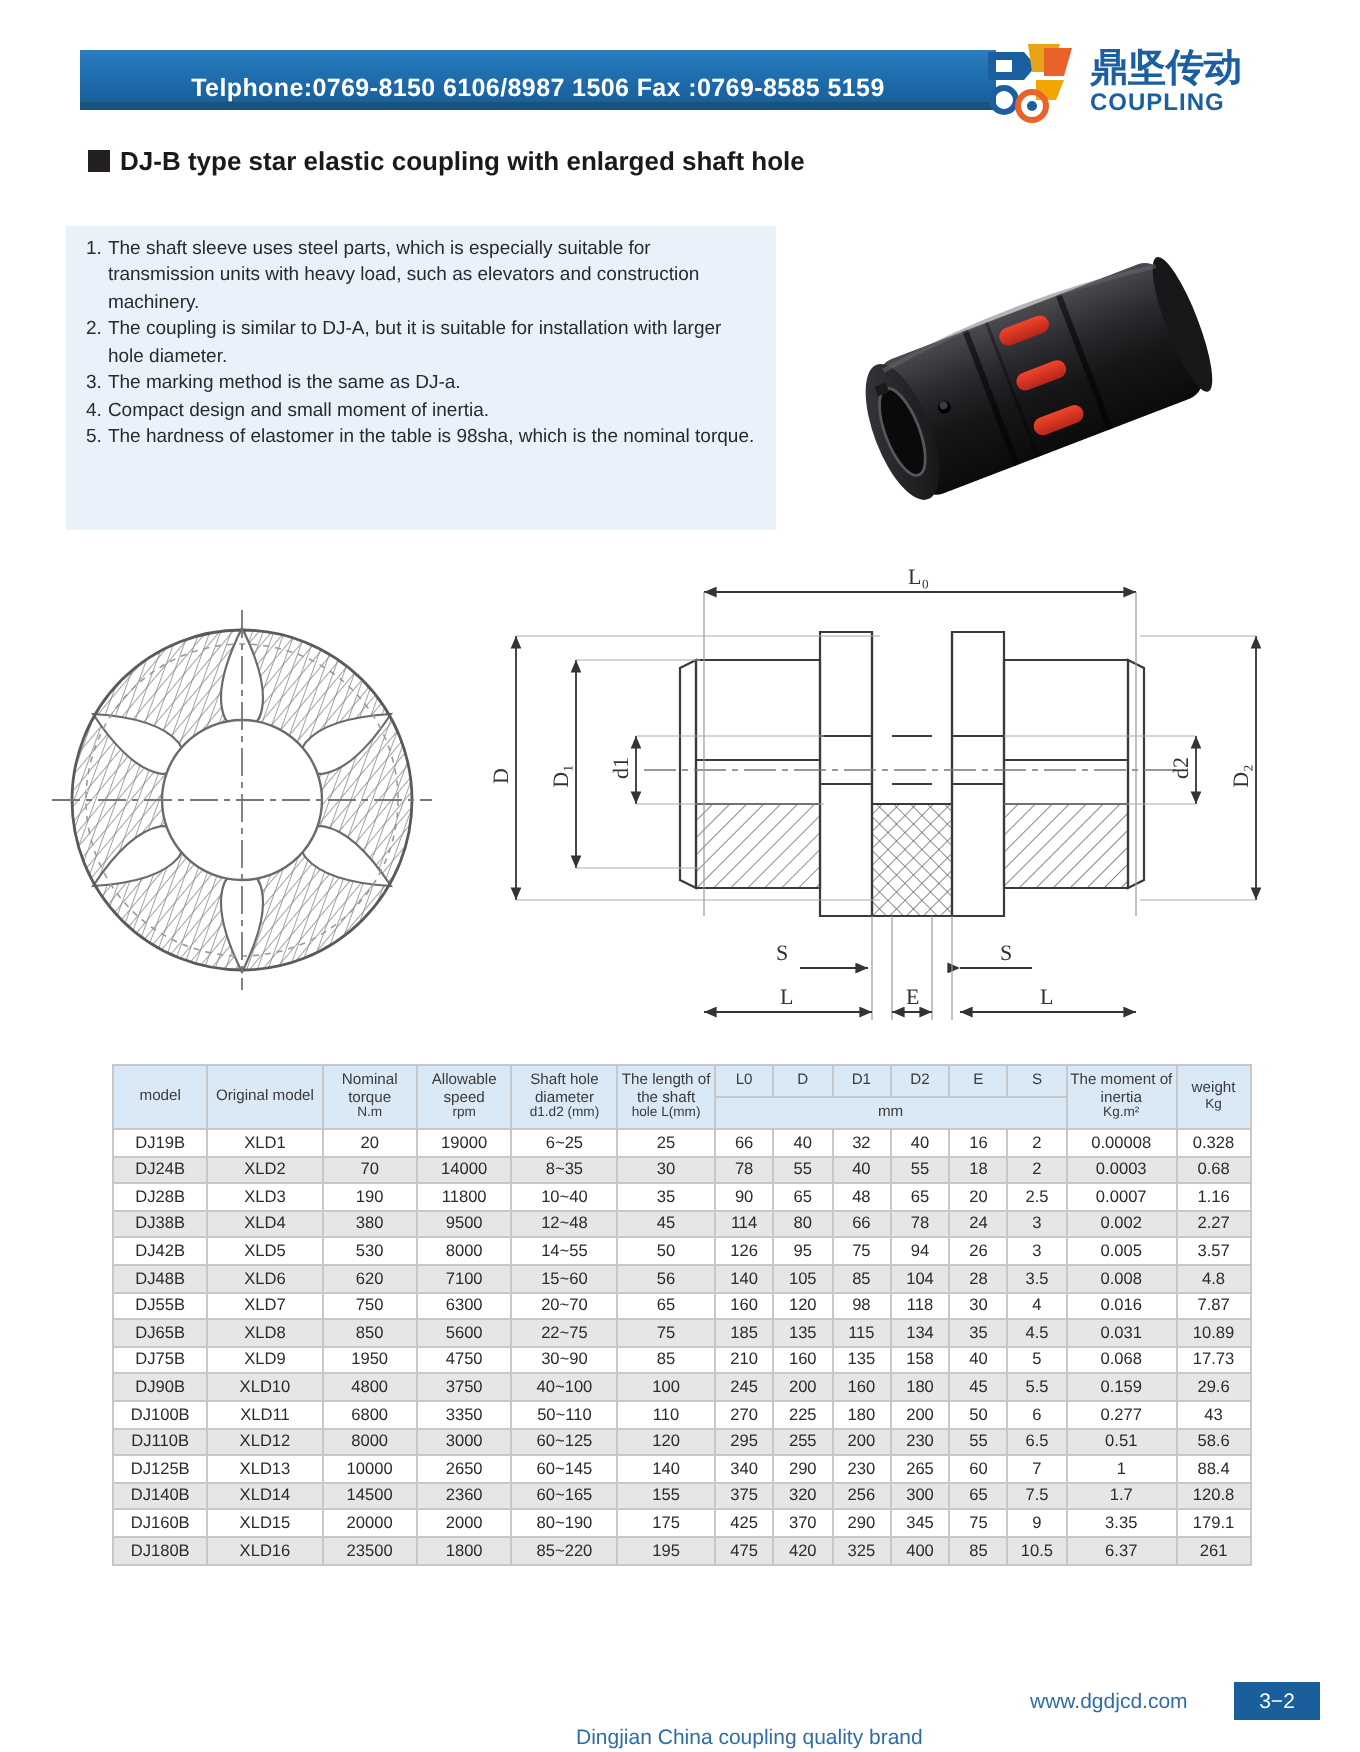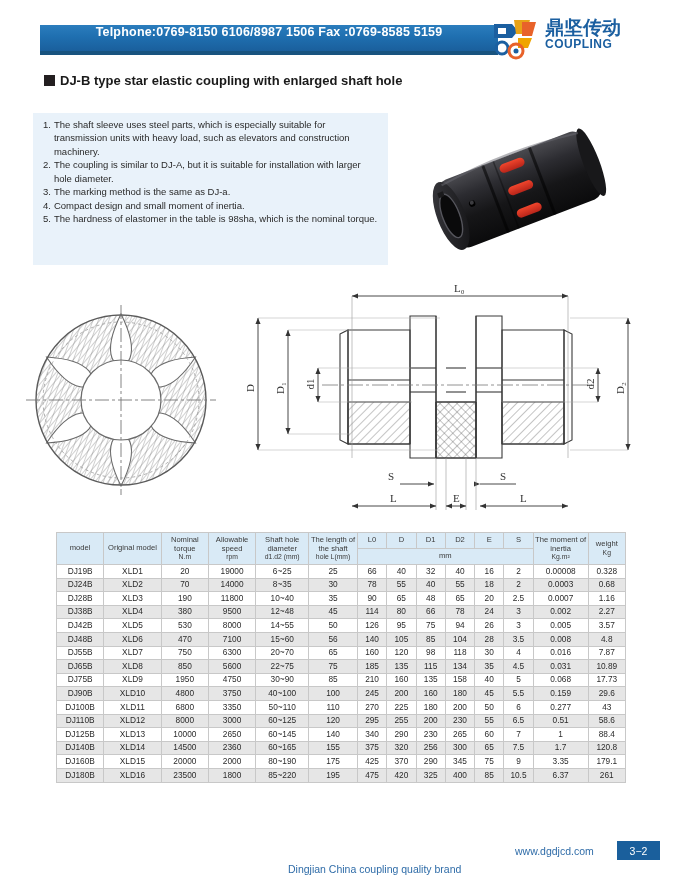--- a/index.html
+++ b/index.html
@@ -11,30 +11,30 @@
     overflow: hidden;
   }
   .page { position: relative; width: 680px; height: 876px; }
 
   
   .header-bar {
     position: absolute; left: 40px; top: 25px;
     width: 458px; height: 30px;
     background: linear-gradient(to bottom, #2b7dbd 0%, #1f6fb0 45%, #1a5f9c 100%);
     border-bottom: 4px solid #18537f;
-    display: flex; align-items: flex-start; justify-content: center;
+    display: flex; align-items: flex-end; justify-content: center;
   }
   .header-phone {
     color: #ffffff; font-size: 12.5px; font-weight: bold;
     letter-spacing: .2px; white-space: nowrap;
   }
   .logo-wrap {
     position: absolute; left: 492px; top: 18px;
     width: 186px; height: 46px;
-    display: flex; align-items: flex-start; gap: 5px;
+    display: flex; align-items: center; gap: 5px;
   }
   .logo-mark { width: 48px; height: 42px; flex: none; }
   .logo-text { display: flex; flex-direction: column; line-height: 1; }
   .logo-cn { font-size: 19px; font-weight: bold; color: #1b5fa0; letter-spacing: 0px; }
   .logo-en { font-size: 12px; font-weight: bold; color: #1b5fa0; letter-spacing: .5px; margin-top: 1px; }
 
   
   .title-row {
     position: absolute; left: 44px; top: 73px;
     display: flex; align-items: center; gap: 5px;
@@ -490,21 +490,21 @@
           <td>75</td>
           <td>94</td>
           <td>26</td>
           <td>3</td>
           <td>0.005</td>
           <td>3.57</td>
         </tr>
         <tr>
           <td>DJ48B</td>
           <td>XLD6</td>
-          <td>470</td>
+          <td>620</td>
           <td>7100</td>
           <td>15~60</td>
           <td>56</td>
           <td>140</td>
           <td>105</td>
           <td>85</td>
           <td>104</td>
           <td>28</td>
           <td>3.5</td>
           <td>0.008</td>

